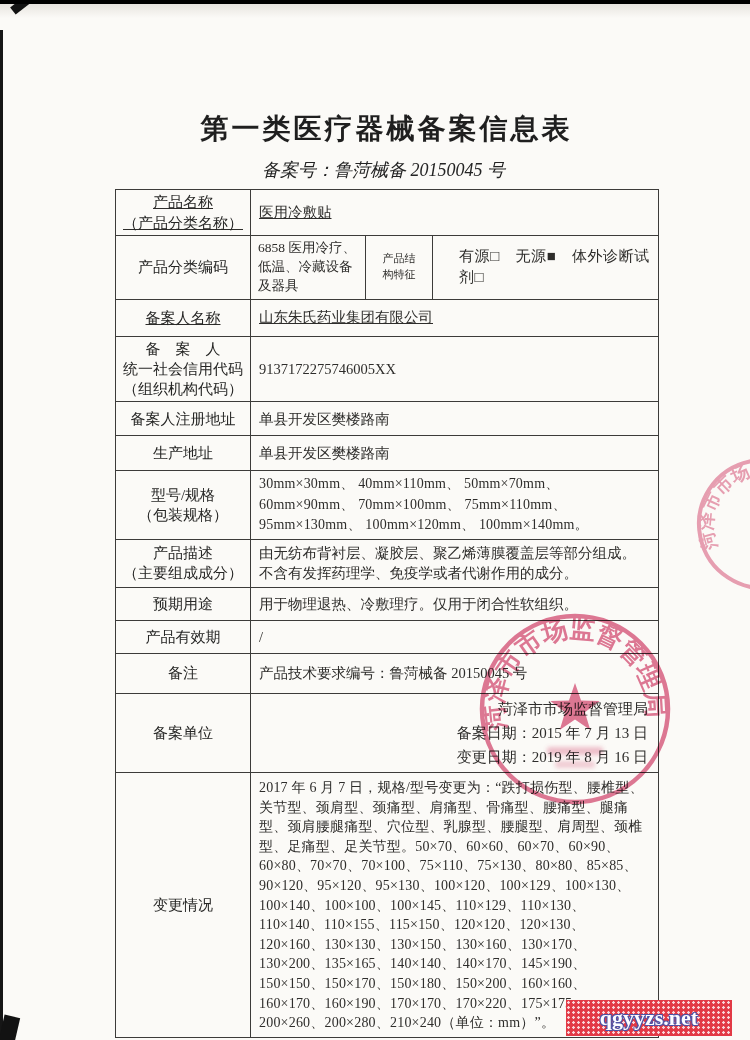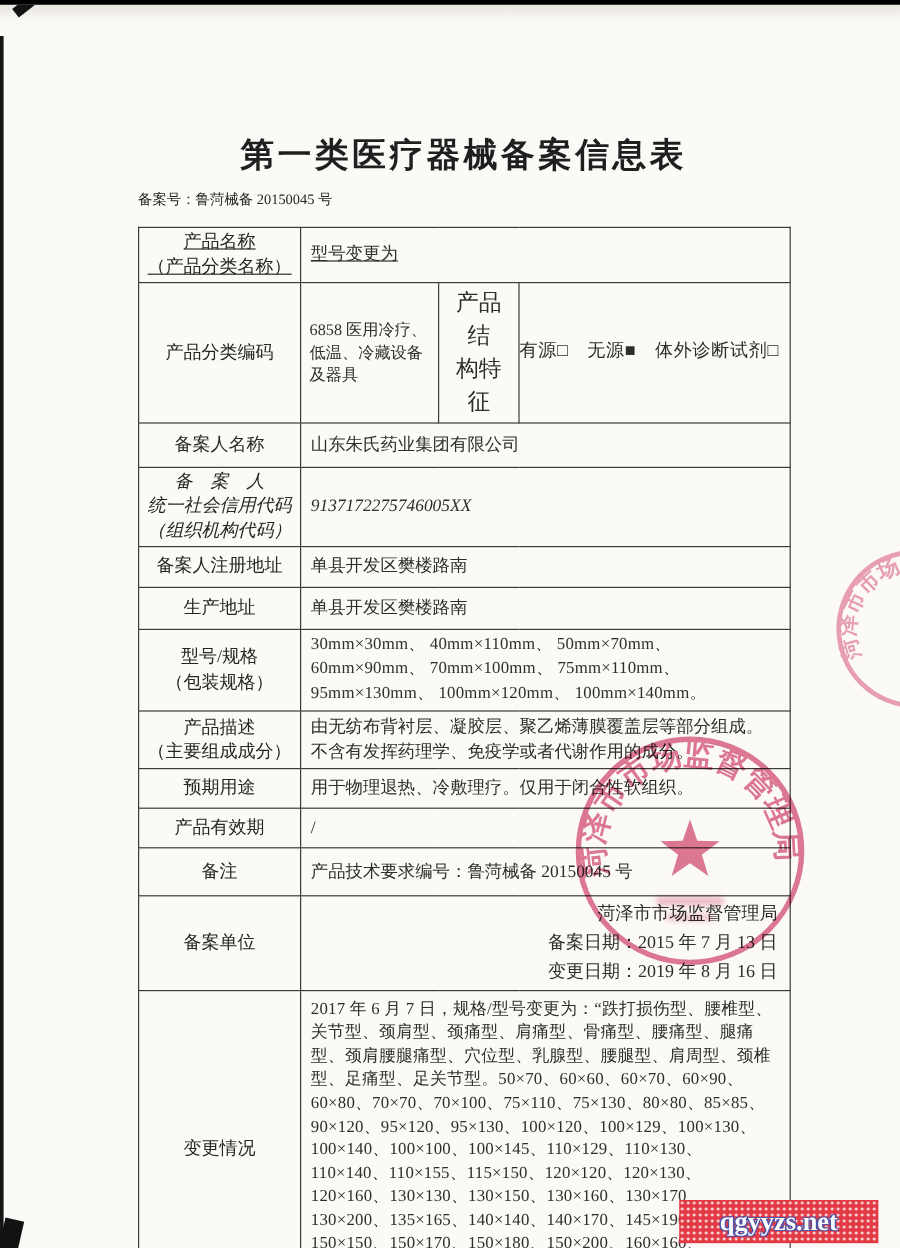--- a/index.html
+++ b/index.html
@@ -22,21 +22,21 @@
   .corner-mark-top { position:absolute; left:11px; top:-3px; width:18px; height:9px; background:#121212; transform:rotate(-38deg); }
   .corner-mark-bottom { position:absolute; left:1px; top:1012px; width:16px; height:30px; background:#121212; transform:rotate(13deg); }
 
   .doc-title {
     position:absolute; left:115px; top:106px; width:543px;
     text-align:center; font-size:28px; font-weight:bold; letter-spacing:3px;
     color:#1f1f1f;
   }
   .record-no {
     position:absolute; left:115px; top:154px; width:537px;
-    text-align:left; font-size:12px; color:#242424;
+    text-align:center; font-size:18px; color:#242424;font-style:italic;
   }
 
   table.filing {
     position:absolute; left:115px; top:185px; width:543px;
     border-collapse:collapse; table-layout:fixed;
   }
   table.filing td {
     border:1.5px solid #3c3b39; box-sizing:border-box;
     vertical-align:middle; overflow:hidden;
   }
@@ -48,25 +48,25 @@
     font-size:14.5px; line-height:1.42; padding:3px 8px; text-align:left;
   }
   td.v-pre { white-space:pre-line; }
   td.v-right { text-align:right; padding-right:10px; font-size:15px; line-height:1.6; }
   td.v-spec { font-size:14px; line-height:1.46; letter-spacing:.2px;margin-left:12px; }
   td.v-changes {
     font-size:14px; line-height:19.6px; letter-spacing:.2px;
     vertical-align:top; padding:5px 8px 4px 8px;
   }
   td.v-code { font-size:13.5px; line-height:1.4; padding:3px 4px 3px 7px; white-space:pre-line; }
-  td.v-feature { text-align:center; font-size:19px; white-space:pre-line; line-height:1.45; }
-  td.v-options { font-size:15px; padding-left:0; letter-spacing:.6px; }
-
-  tr.r1 { height:46px;text-decoration:underline; } tr.r2 { height:57px; } tr.r3 { height:37px; }
-  tr.r4 { height:58px;font-style:italic; } tr.r5 { height:34px; } tr.r6 { height:35px; }
+  td.v-feature { text-align:center; font-size:11px; white-space:pre-line; line-height:1.45; }
+  td.v-options { font-size:15px; padding-left:26px; letter-spacing:.6px; }
+
+  tr.r1 { height:46px;text-decoration:underline; } tr.r2 { height:57px; } tr.r3 { height:37px;text-decoration:underline; }
+  tr.r4 { height:58px; } tr.r5 { height:34px; } tr.r6 { height:35px; }
   tr.r7 { height:60px; } tr.r8 { height:48px; } tr.r9 { height:33px; }
   tr.r10 { height:33px; } tr.r11 { height:40px; } tr.r12 { height:74px; }
   tr.r13 { height:265px; }
 
   .stamp { position:absolute; pointer-events:none; mix-blend-mode:multiply; }
   .stamp-main { left:475px; top:605px; opacity:.78; }
   .stamp-edge { left:688px; top:445px; opacity:.55; }
 
   .watermark {
     position:absolute; left:566px; top:996px; width:166px; height:36px;
@@ -97,21 +97,21 @@
     <colgroup>
       <col style="width:135px">
         <col style="width:115px">
         <col style="width:67px">
         <col style="width:226px">
     </colgroup>
     <tbody>
         <tr class="r1">
       <td class="label">产品名称
 （产品分类名称）</td>
-      <td class="value" colspan="3">型号变更为</td>
+      <td class="value" colspan="3">医用冷敷贴</td>
     </tr>
     <tr class="r2">
       <td class="label">产品分类编码</td>
       <td class="value v-code">6858 医用冷疗、
 低温、冷藏设备
 及器具</td>
       <td class="value v-feature">产品结
 构特征</td>
       <td class="value v-options">有源□　无源■　体外诊断试剂□</td>
     </tr>

